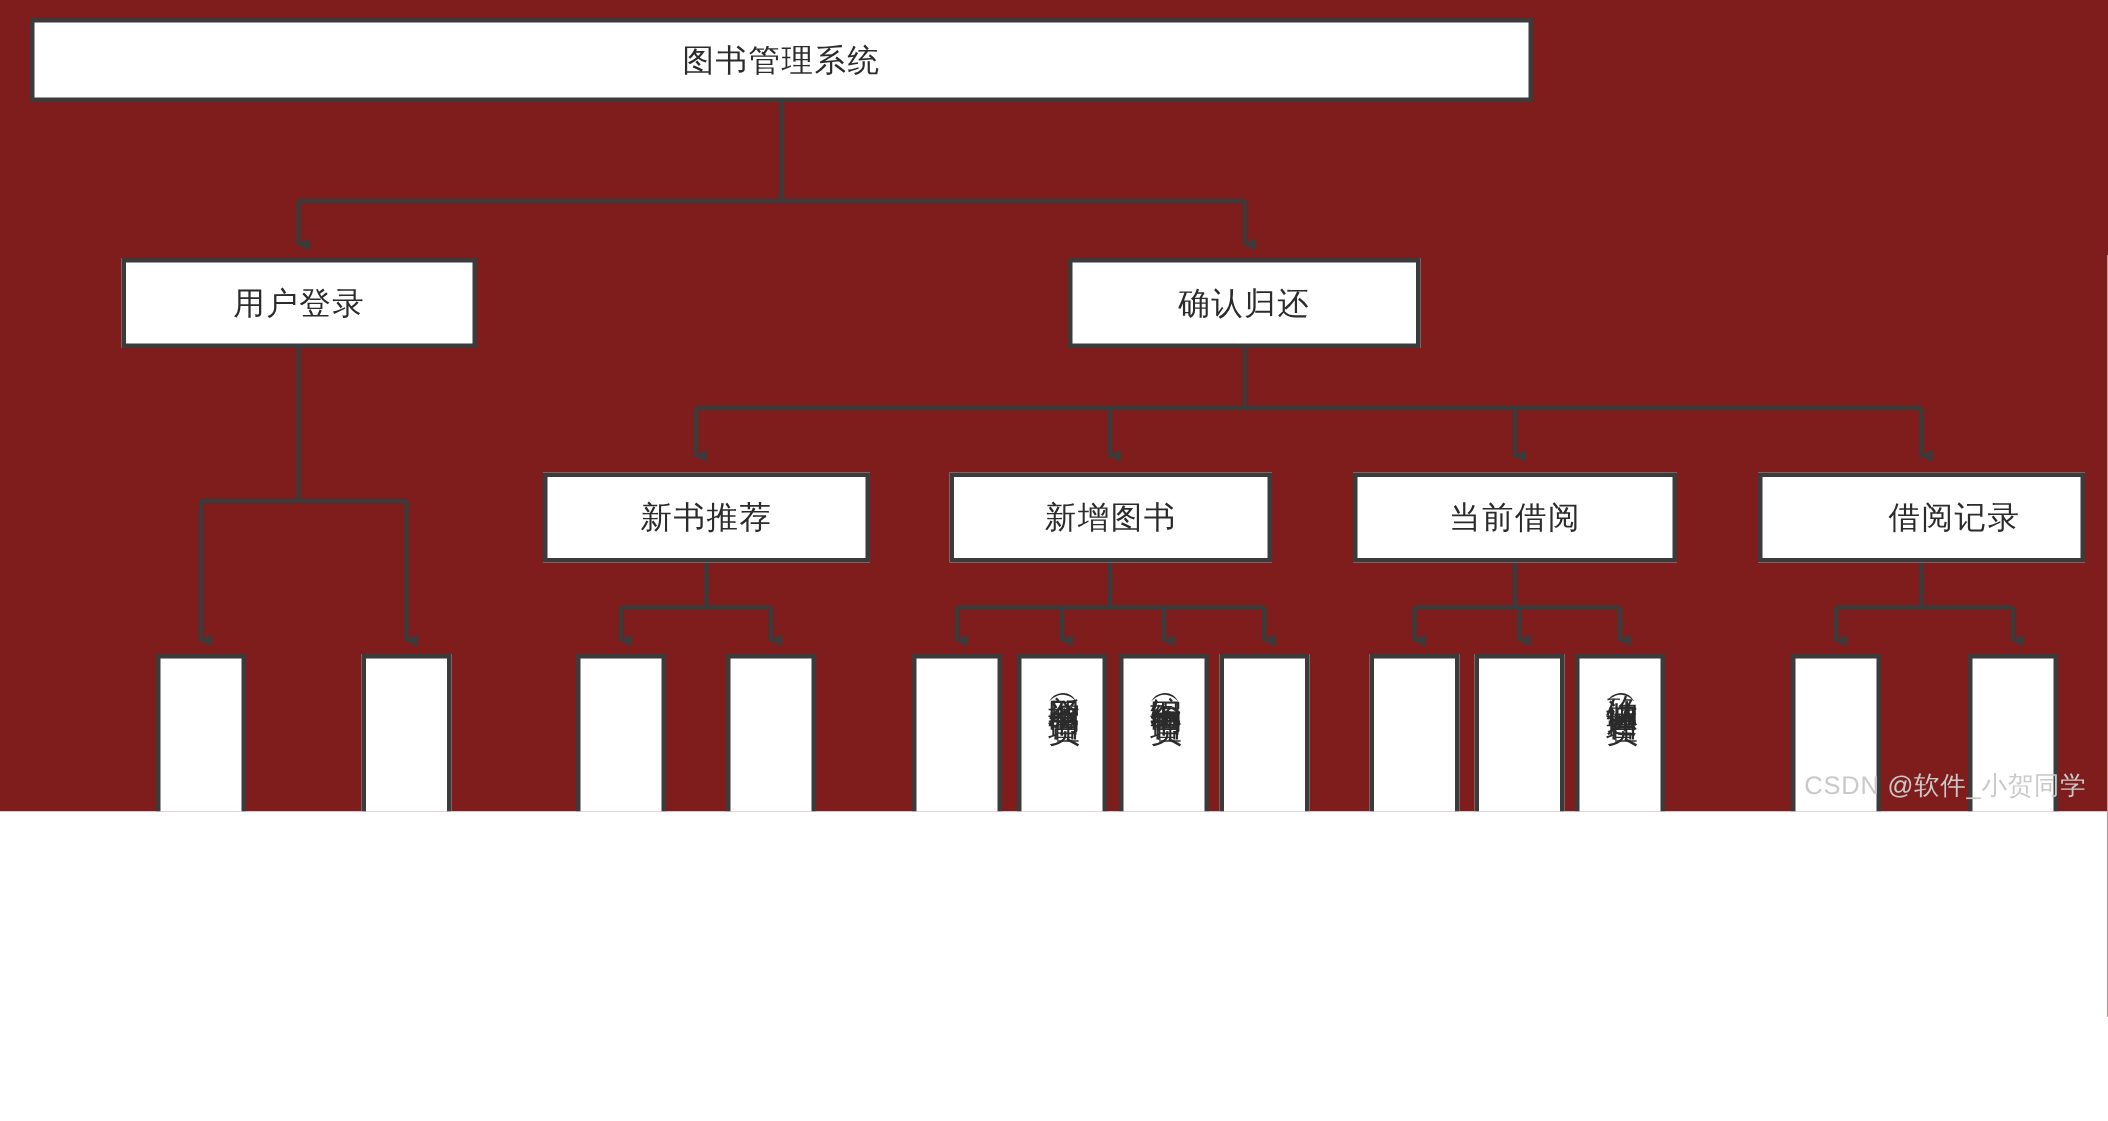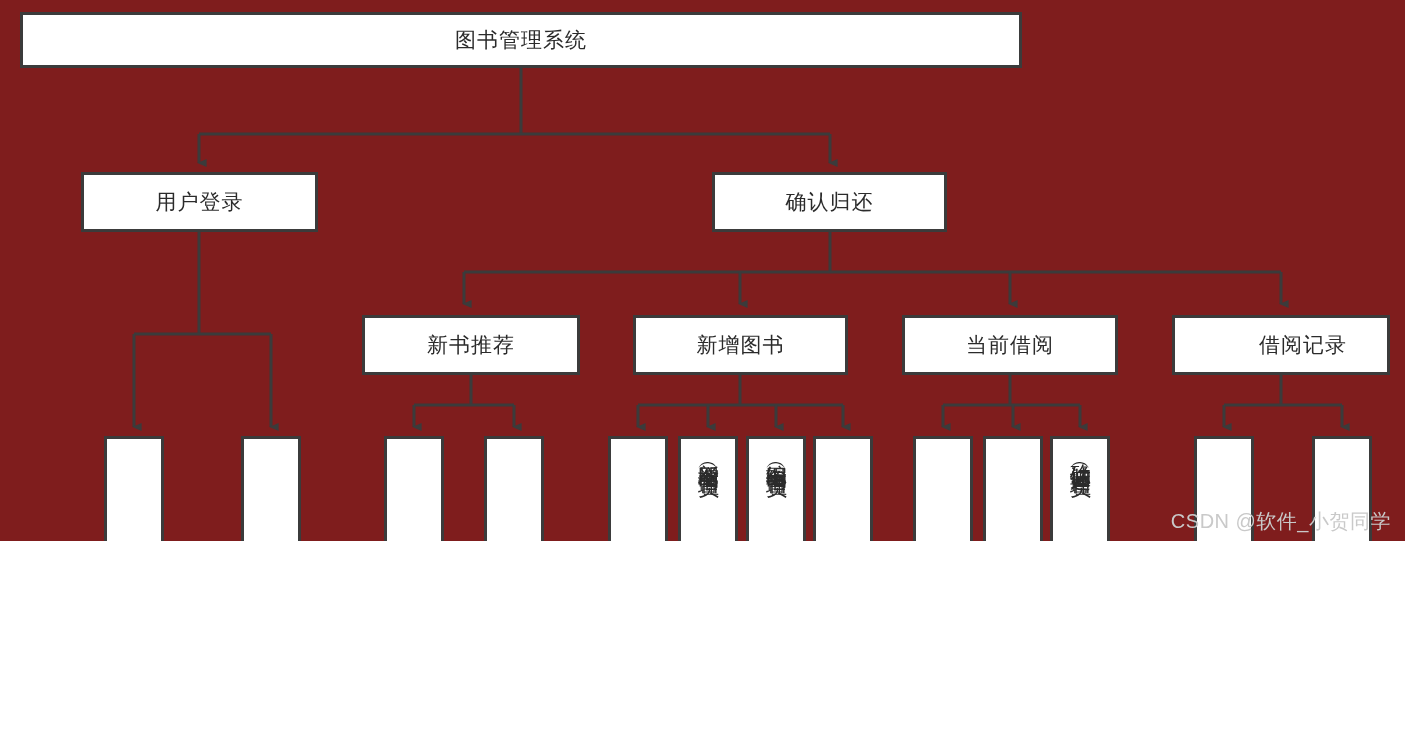--- a/index.html
+++ b/index.html
@@ -56,21 +56,21 @@
   .node.v.center {
     align-items: center;
   }
   #root-node {
     border-width: 3px;
   }
   .watermark {
     position: absolute;
     right: 14px;
     bottom: 6px;
-    font-size: 20px;
+    font-size: 17px;
     color: #c9c9c9;
     letter-spacing: 0.5px;
     white-space: nowrap;
     user-select: none;
   }
 </style>
 </head>
 <body>
 
 <div id="canvas">

